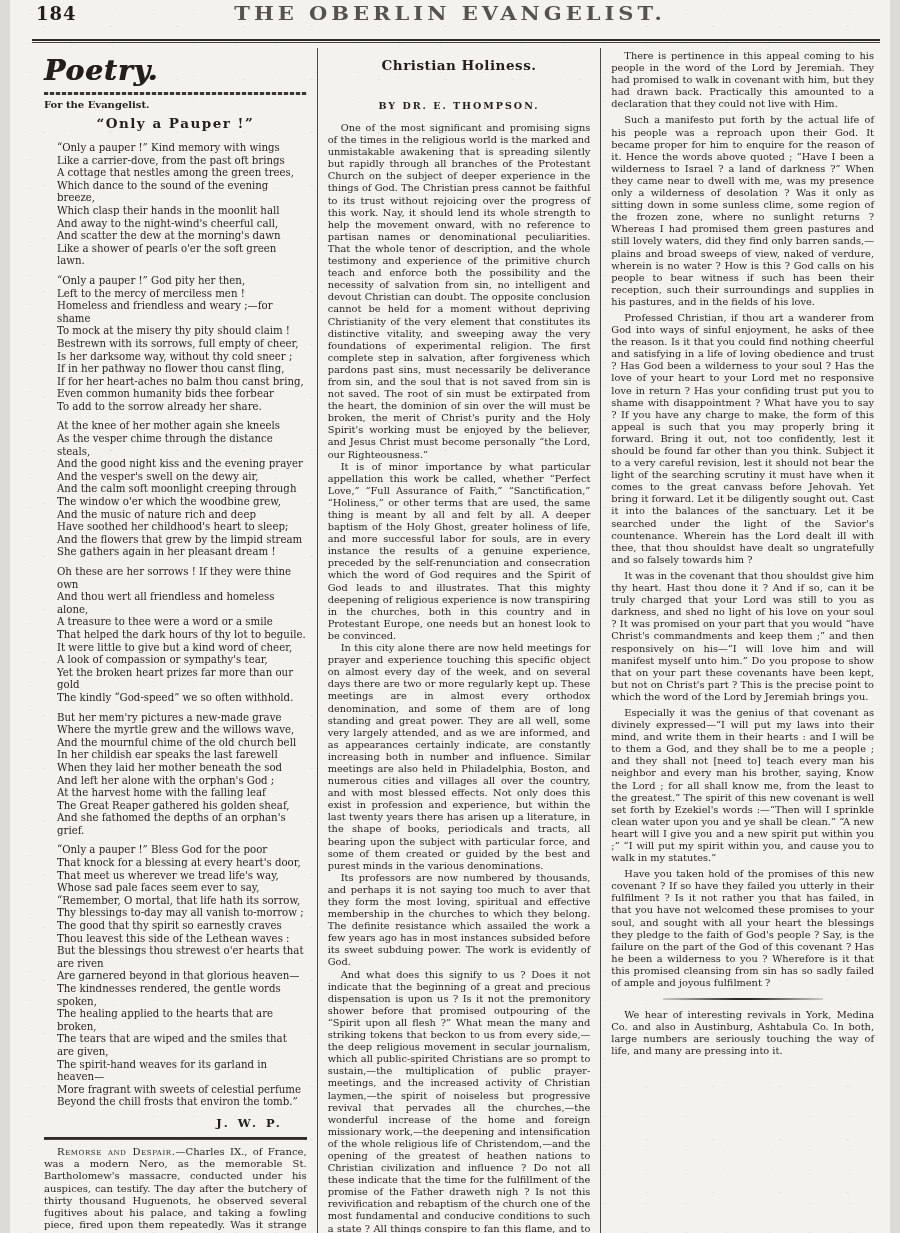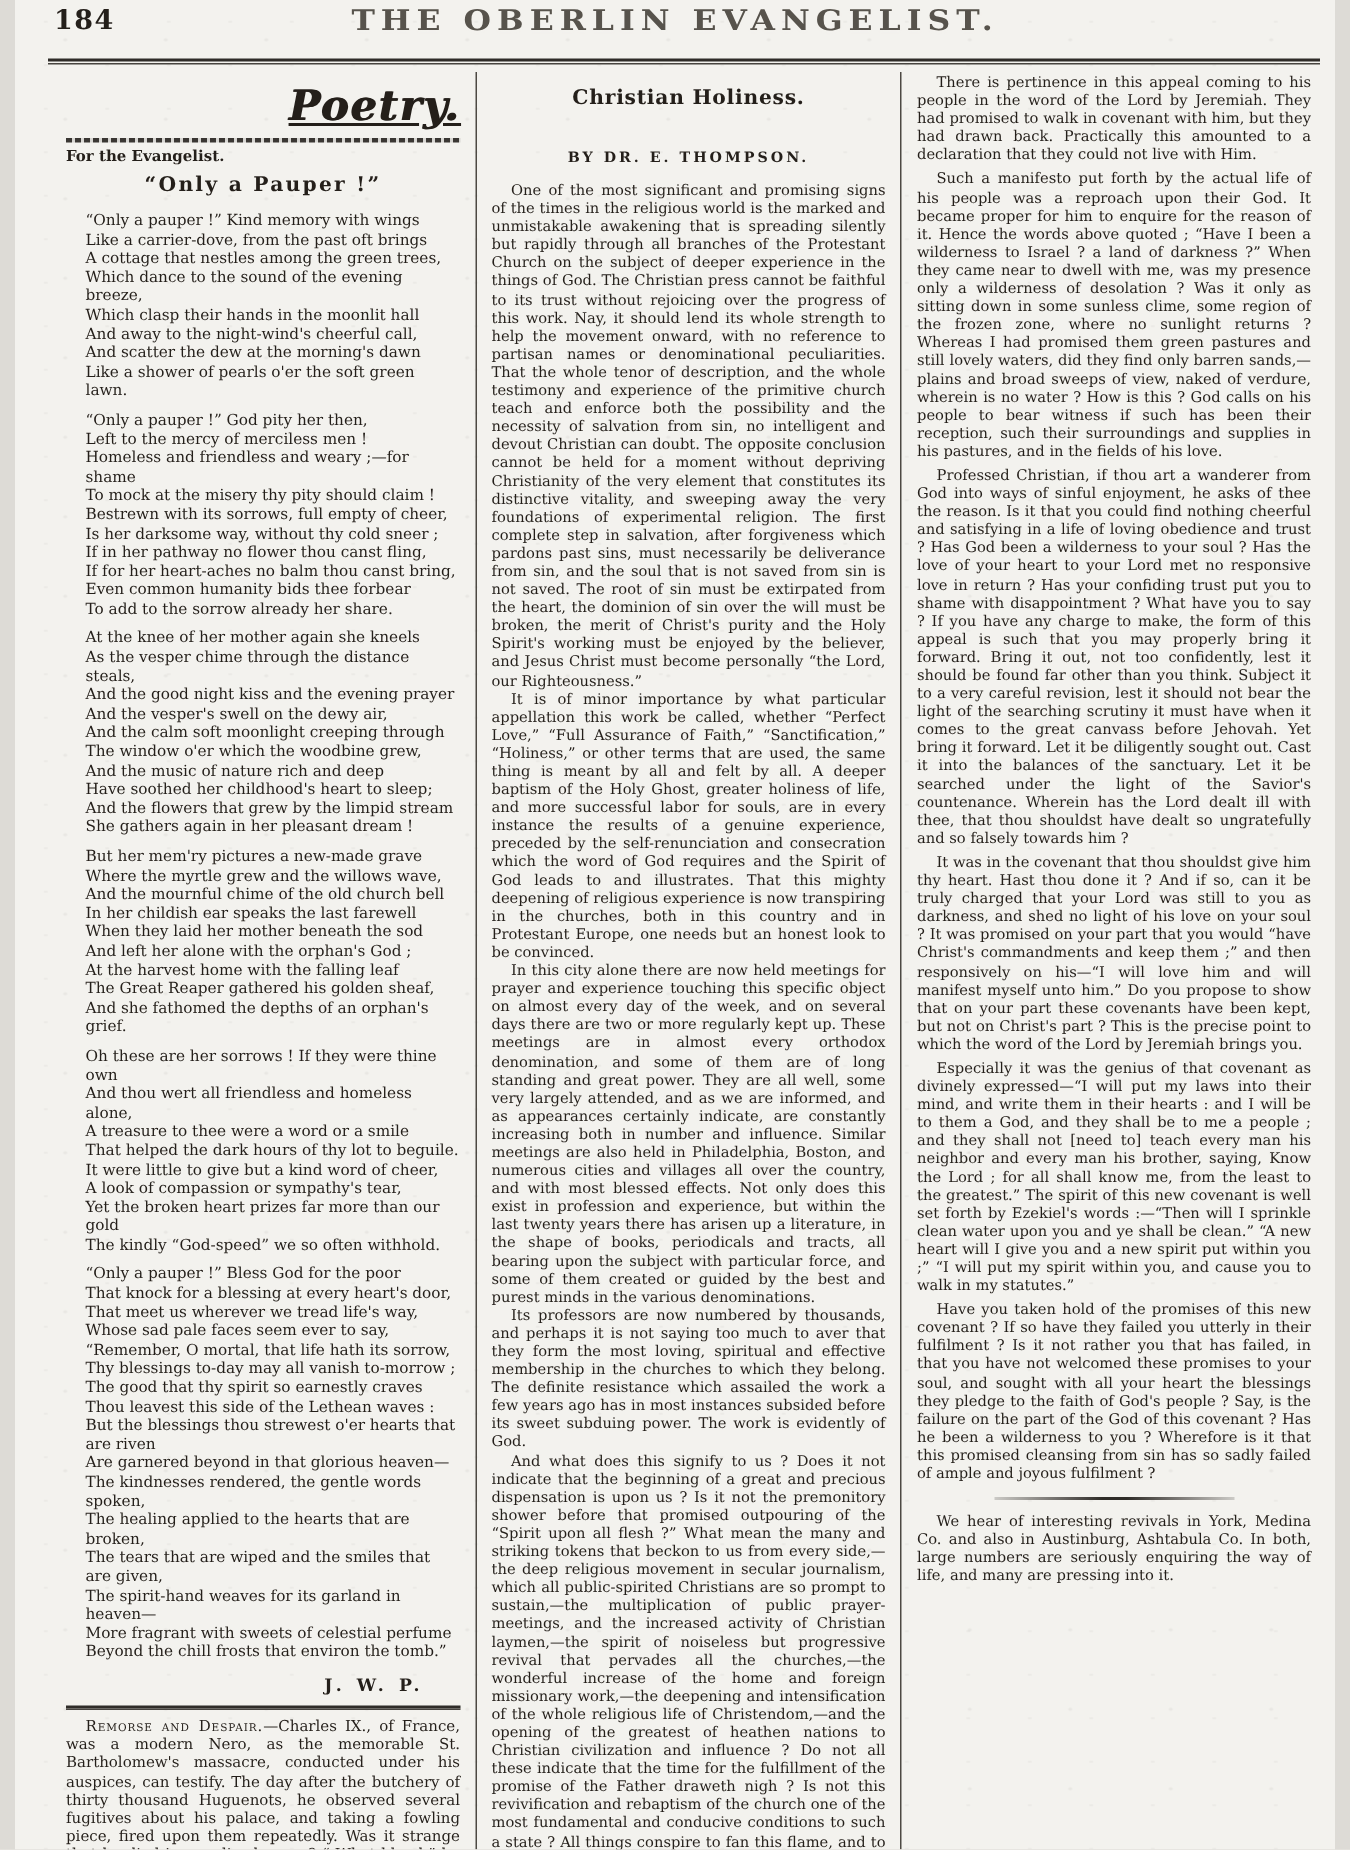--- a/index.html
+++ b/index.html
@@ -28,24 +28,23 @@
   }
   .cols {
     position:absolute; top:48px; left:24px; right:6px; bottom:0;
     display:flex;
   }
   .col { flex:1; padding:2px 10px 0 10px; min-width:0; }
   .col-divider { width:1px; background:#4d4943; }
 
   
   .poetry-head {
-    text-align:right; font-weight:bold; font-style:italic;
+    text-align:left; font-weight:bold; font-style:italic;
     font-size:28px; margin:4px 0 5px; letter-spacing:1px;
     text-shadow:0.7px 0 0 currentColor;
-    text-decoration:underline;
   }
   .wavy-rule {
     height:3px; margin:0 0 2px;
     background:repeating-linear-gradient(90deg,#3a3733 0 4px, rgba(58,55,51,0.15) 4px 6px);
   }
   .for-evang { text-align:left; font-weight:bold; font-size:10px; margin:4px 2px 5px 0; }
   .poem-title { text-align:center; font-weight:bold; font-size:13.5px; letter-spacing:1.5px; margin:2px 0 11px; }
   .stanza { white-space:pre-line; font-size:10.2px; line-height:12.6px; margin:0 0 7px 13px; }
   .signature { text-align:right; font-weight:bold; font-size:11.5px; letter-spacing:3px; margin:1px 24px 7px 0; }
   .dbl-rule { height:3px; border-top:2px solid #2f2c28; border-bottom:1px solid #47443f; margin:2px 0 6px; }
@@ -100,37 +99,37 @@
       <div class="stanza">At the knee of her mother again she kneels
 As the vesper chime through the distance steals,
 And the good night kiss and the evening prayer
 And the vesper's swell on the dewy air,
 And the calm soft moonlight creeping through
 The window o'er which the woodbine grew,
 And the music of nature rich and deep
 Have soothed her childhood's heart to sleep;
 And the flowers that grew by the limpid stream
 She gathers again in her pleasant dream !</div>
+      <div class="stanza">Oh these are her sorrows !  If they were thine own
+And thou wert all friendless and homeless alone,
+A treasure to thee were a word or a smile
+That helped the dark hours of thy lot to beguile.
+It were little to give but a kind word of cheer,
+A look of compassion or sympathy's tear,
+Yet the broken heart prizes far more than our gold
+The kindly “God-speed” we so often withhold.</div>
       <div class="stanza">But her mem'ry pictures a new-made grave
 Where the myrtle grew and the willows wave,
 And the mournful chime of the old church bell
 In her childish ear speaks the last farewell
 When they laid her mother beneath the sod
 And left her alone with the orphan's God ;
 At the harvest home with the falling leaf
 The Great Reaper gathered his golden sheaf,
 And she fathomed the depths of an orphan's grief.</div>
-      <div class="stanza">Oh these are her sorrows !  If they were thine own
-And thou wert all friendless and homeless alone,
-A treasure to thee were a word or a smile
-That helped the dark hours of thy lot to beguile.
-It were little to give but a kind word of cheer,
-A look of compassion or sympathy's tear,
-Yet the broken heart prizes far more than our gold
-The kindly “God-speed” we so often withhold.</div>
       <div class="stanza">“Only a pauper !”  Bless God for the poor
 That knock for a blessing at every heart's door,
 That meet us wherever we tread life's way,
 Whose sad pale faces seem ever to say,
 “Remember, O mortal, that life hath its sorrow,
 Thy blessings to-day may all vanish to-morrow ;
 The good that thy spirit so earnestly craves
 Thou leavest this side of the Lethean waves :
 But the blessings thou strewest o'er hearts that are riven
 Are garnered beyond in that glorious heaven—
@@ -167,17 +166,17 @@
     <div class="col right">
 
       <p class="body-p">There is pertinence in this appeal coming to his people in the word of the Lord by Jeremiah.  They had promised to walk in covenant with him, but they had drawn back.  Practically this amounted to a declaration that they could not live with Him.</p>
       <p class="body-p">Such a manifesto put forth by the actual life of his people was a reproach upon their God.  It became proper for him to enquire for the reason of it.  Hence the words above quoted ; “Have I been a wilderness to Israel ? a land of darkness ?”  When they came near to dwell with me, was my presence only a wilderness of desolation ?  Was it only as sitting down in some sunless clime, some region of the frozen zone, where no sunlight returns ?  Whereas I had promised them green pastures and still lovely waters, did they find only barren sands,—plains and broad sweeps of view, naked of verdure, wherein is no water ?  How is this ?  God calls on his people to bear witness if such has been their reception, such their surroundings and supplies in his pastures, and in the fields of his love.</p>
       <p class="body-p">Professed Christian, if thou art a wanderer from God into ways of sinful enjoyment, he asks of thee the reason.  Is it that you could find nothing cheerful and satisfying in a life of loving obedience and trust ?  Has God been a wilderness to your soul ?  Has the love of your heart to your Lord met no responsive love in return ?  Has your confiding trust put you to shame with disappointment ?  What have you to say ?  If you have any charge to make, the form of this appeal is such that you may properly bring it forward.  Bring it out, not too confidently, lest it should be found far other than you think.  Subject it to a very careful revision, lest it should not bear the light of the searching scrutiny it must have when it comes to the great canvass before Jehovah.  Yet bring it forward.  Let it be diligently sought out.  Cast it into the balances of the sanctuary.  Let it be searched under the light of the Savior's countenance.  Wherein has the Lord dealt ill with thee, that thou shouldst have dealt so ungratefully and so falsely towards him ?</p>
       <p class="body-p">It was in the covenant that thou shouldst give him thy heart.  Hast thou done it ?  And if so, can it be truly charged that your Lord was still to you as darkness, and shed no light of his love on your soul ?  It was promised on your part that you would “have Christ's commandments and keep them ;” and then responsively on his—“I will love him and will manifest myself unto him.”  Do you propose to show that on your part these covenants have been kept, but not on Christ's part ?  This is the precise point to which the word of the Lord by Jeremiah brings you.</p>
       <p class="body-p">Especially it was the genius of that covenant as divinely expressed—“I will put my laws into their mind, and write them in their hearts : and I will be to them a God, and they shall be to me a people ; and they shall not [need to] teach every man his neighbor and every man his brother, saying, Know the Lord ; for all shall know me, from the least to the greatest.”  The spirit of this new covenant is well set forth by Ezekiel's words :—“Then will I sprinkle clean water upon you and ye shall be clean.”  “A new heart will I give you and a new spirit put within you ;”  “I will put my spirit within you, and cause you to walk in my statutes.”</p>
       <p class="body-p">Have you taken hold of the promises of this new covenant ?  If so have they failed you utterly in their fulfilment ?  Is it not rather you that has failed, in that you have not welcomed these promises to your soul, and sought with all your heart the blessings they pledge to the faith of God's people ?  Say, is the failure on the part of the God of this covenant ?  Has he been a wilderness to you ?  Wherefore is it that this promised cleansing from sin has so sadly failed of ample and joyous fulfilment ?</p>
 
       <div class="short-rule"></div>
-      <p class="body-p">We hear of interesting revivals in York, Medina Co. and also in Austinburg, Ashtabula Co.  In both, large numbers are seriously enquiring the way of life, and many are pressing into it.</p>
+      <p class="body-p">We hear of interesting revivals in York, Medina Co. and also in Austinburg, Ashtabula Co.  In both, large numbers are seriously touching the way of life, and many are pressing into it.</p>
     </div>
 
   </div>
 </div>
 
 </body></html>

